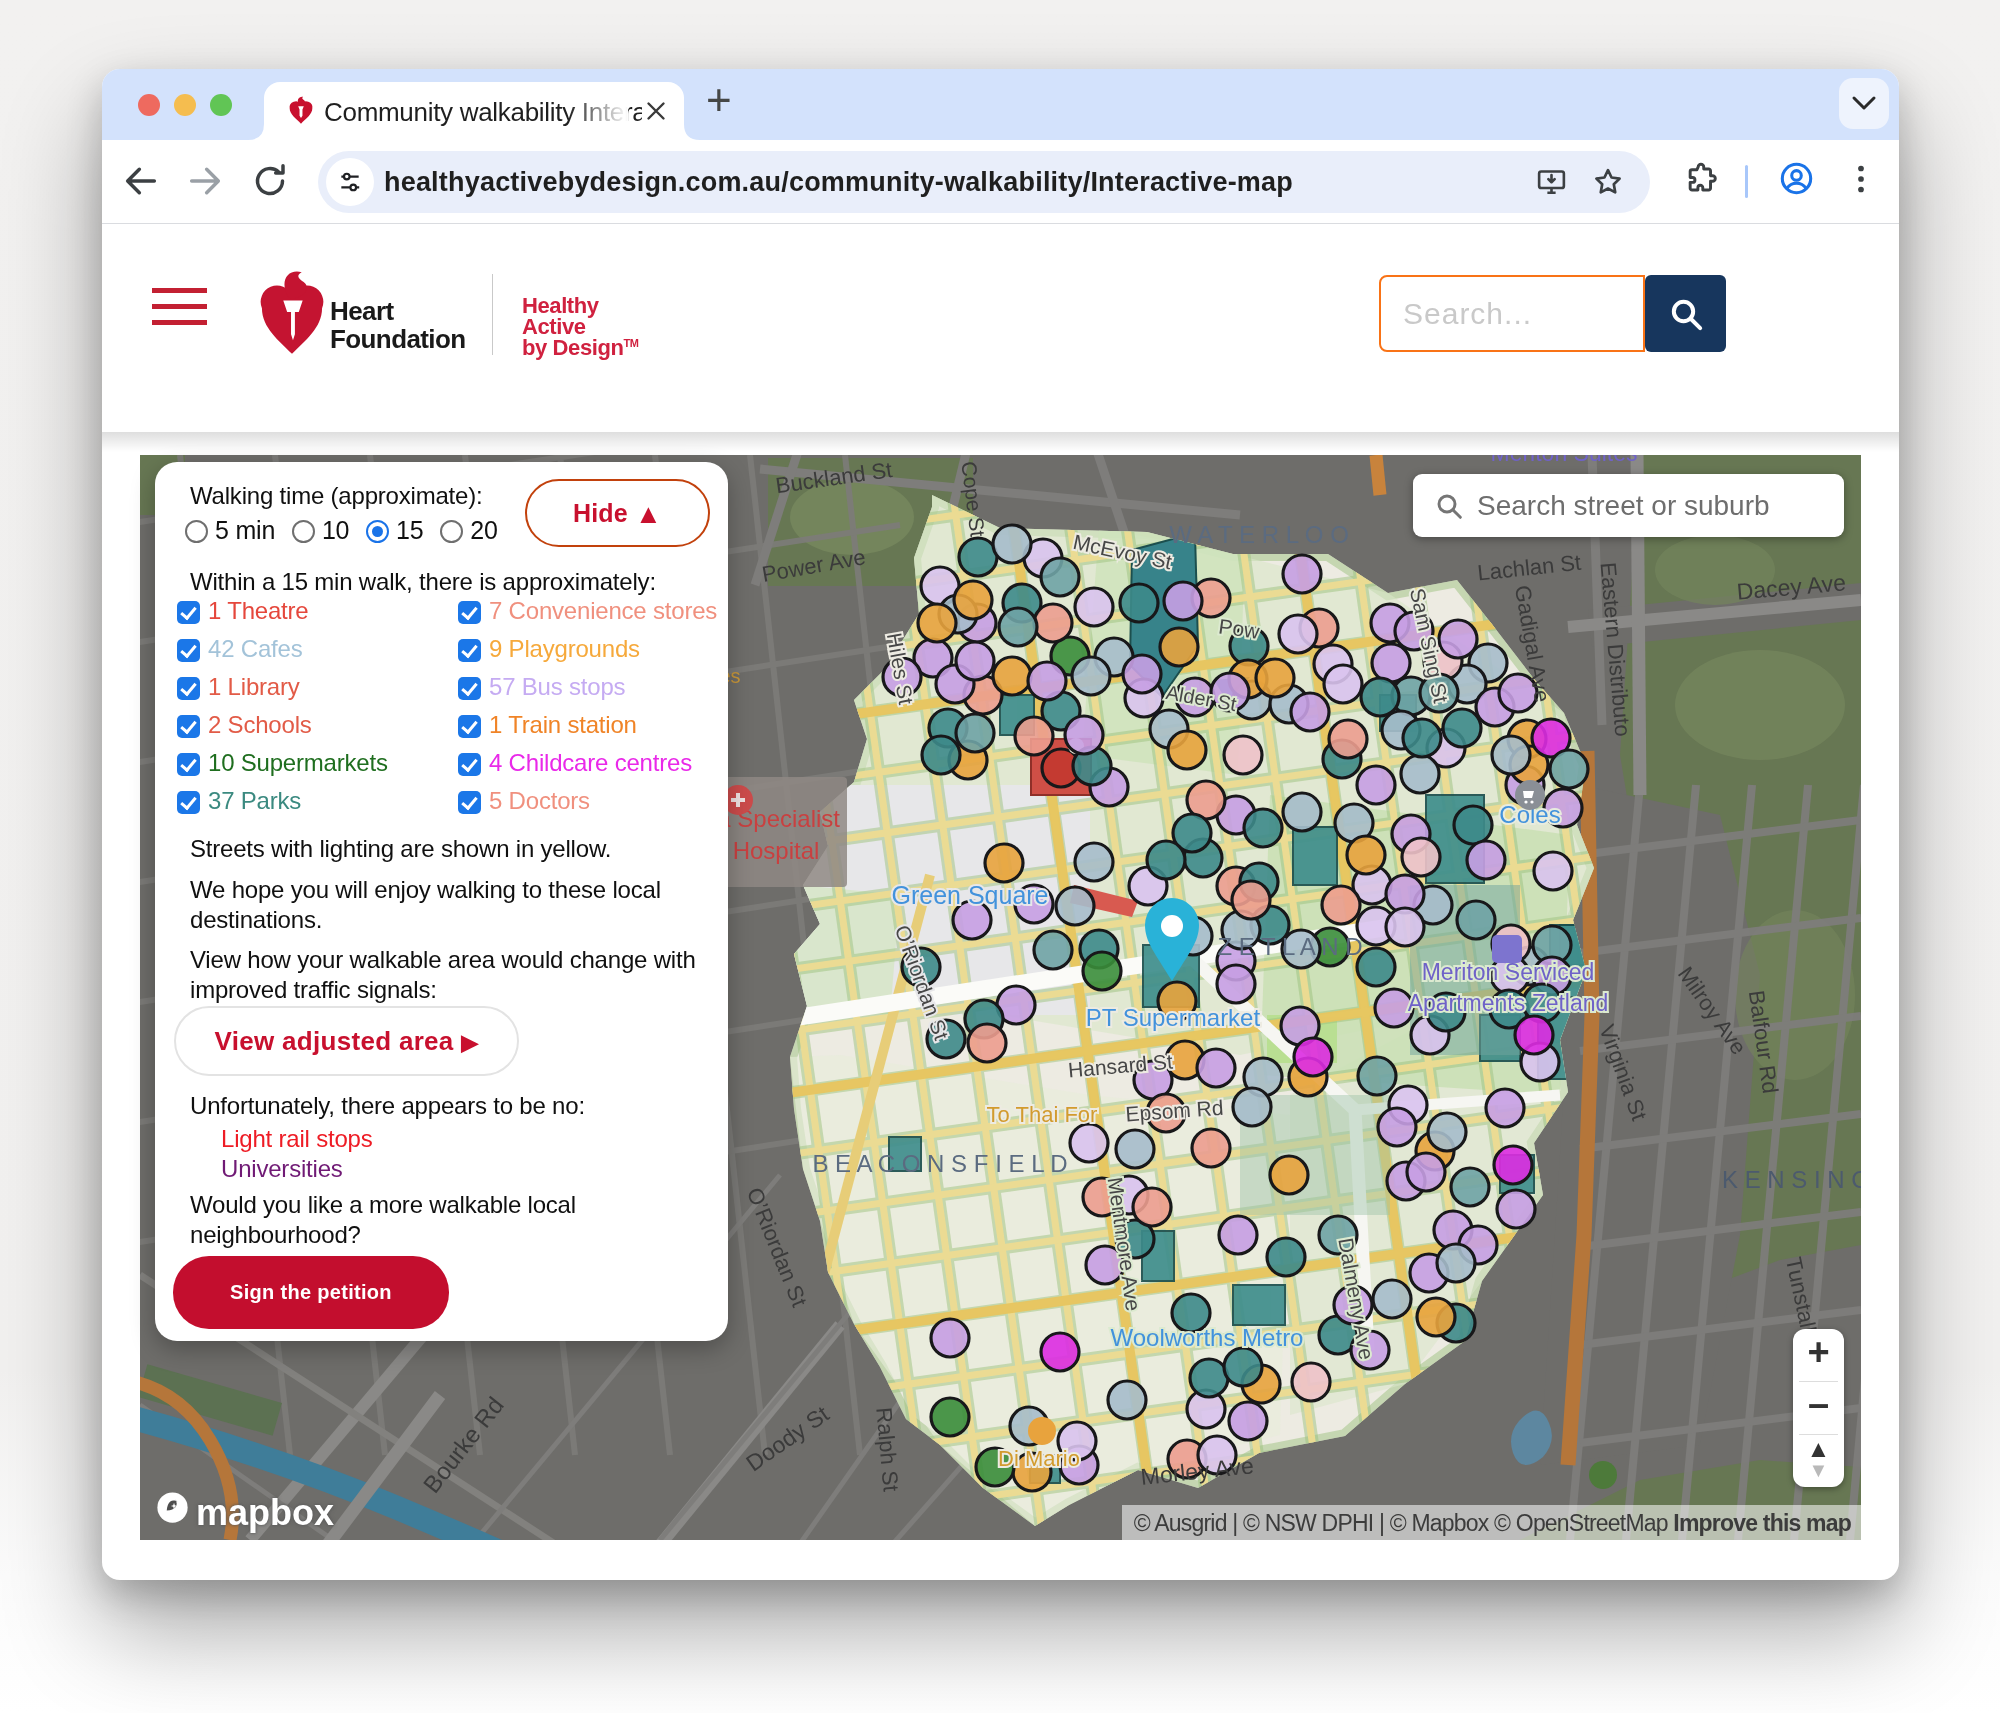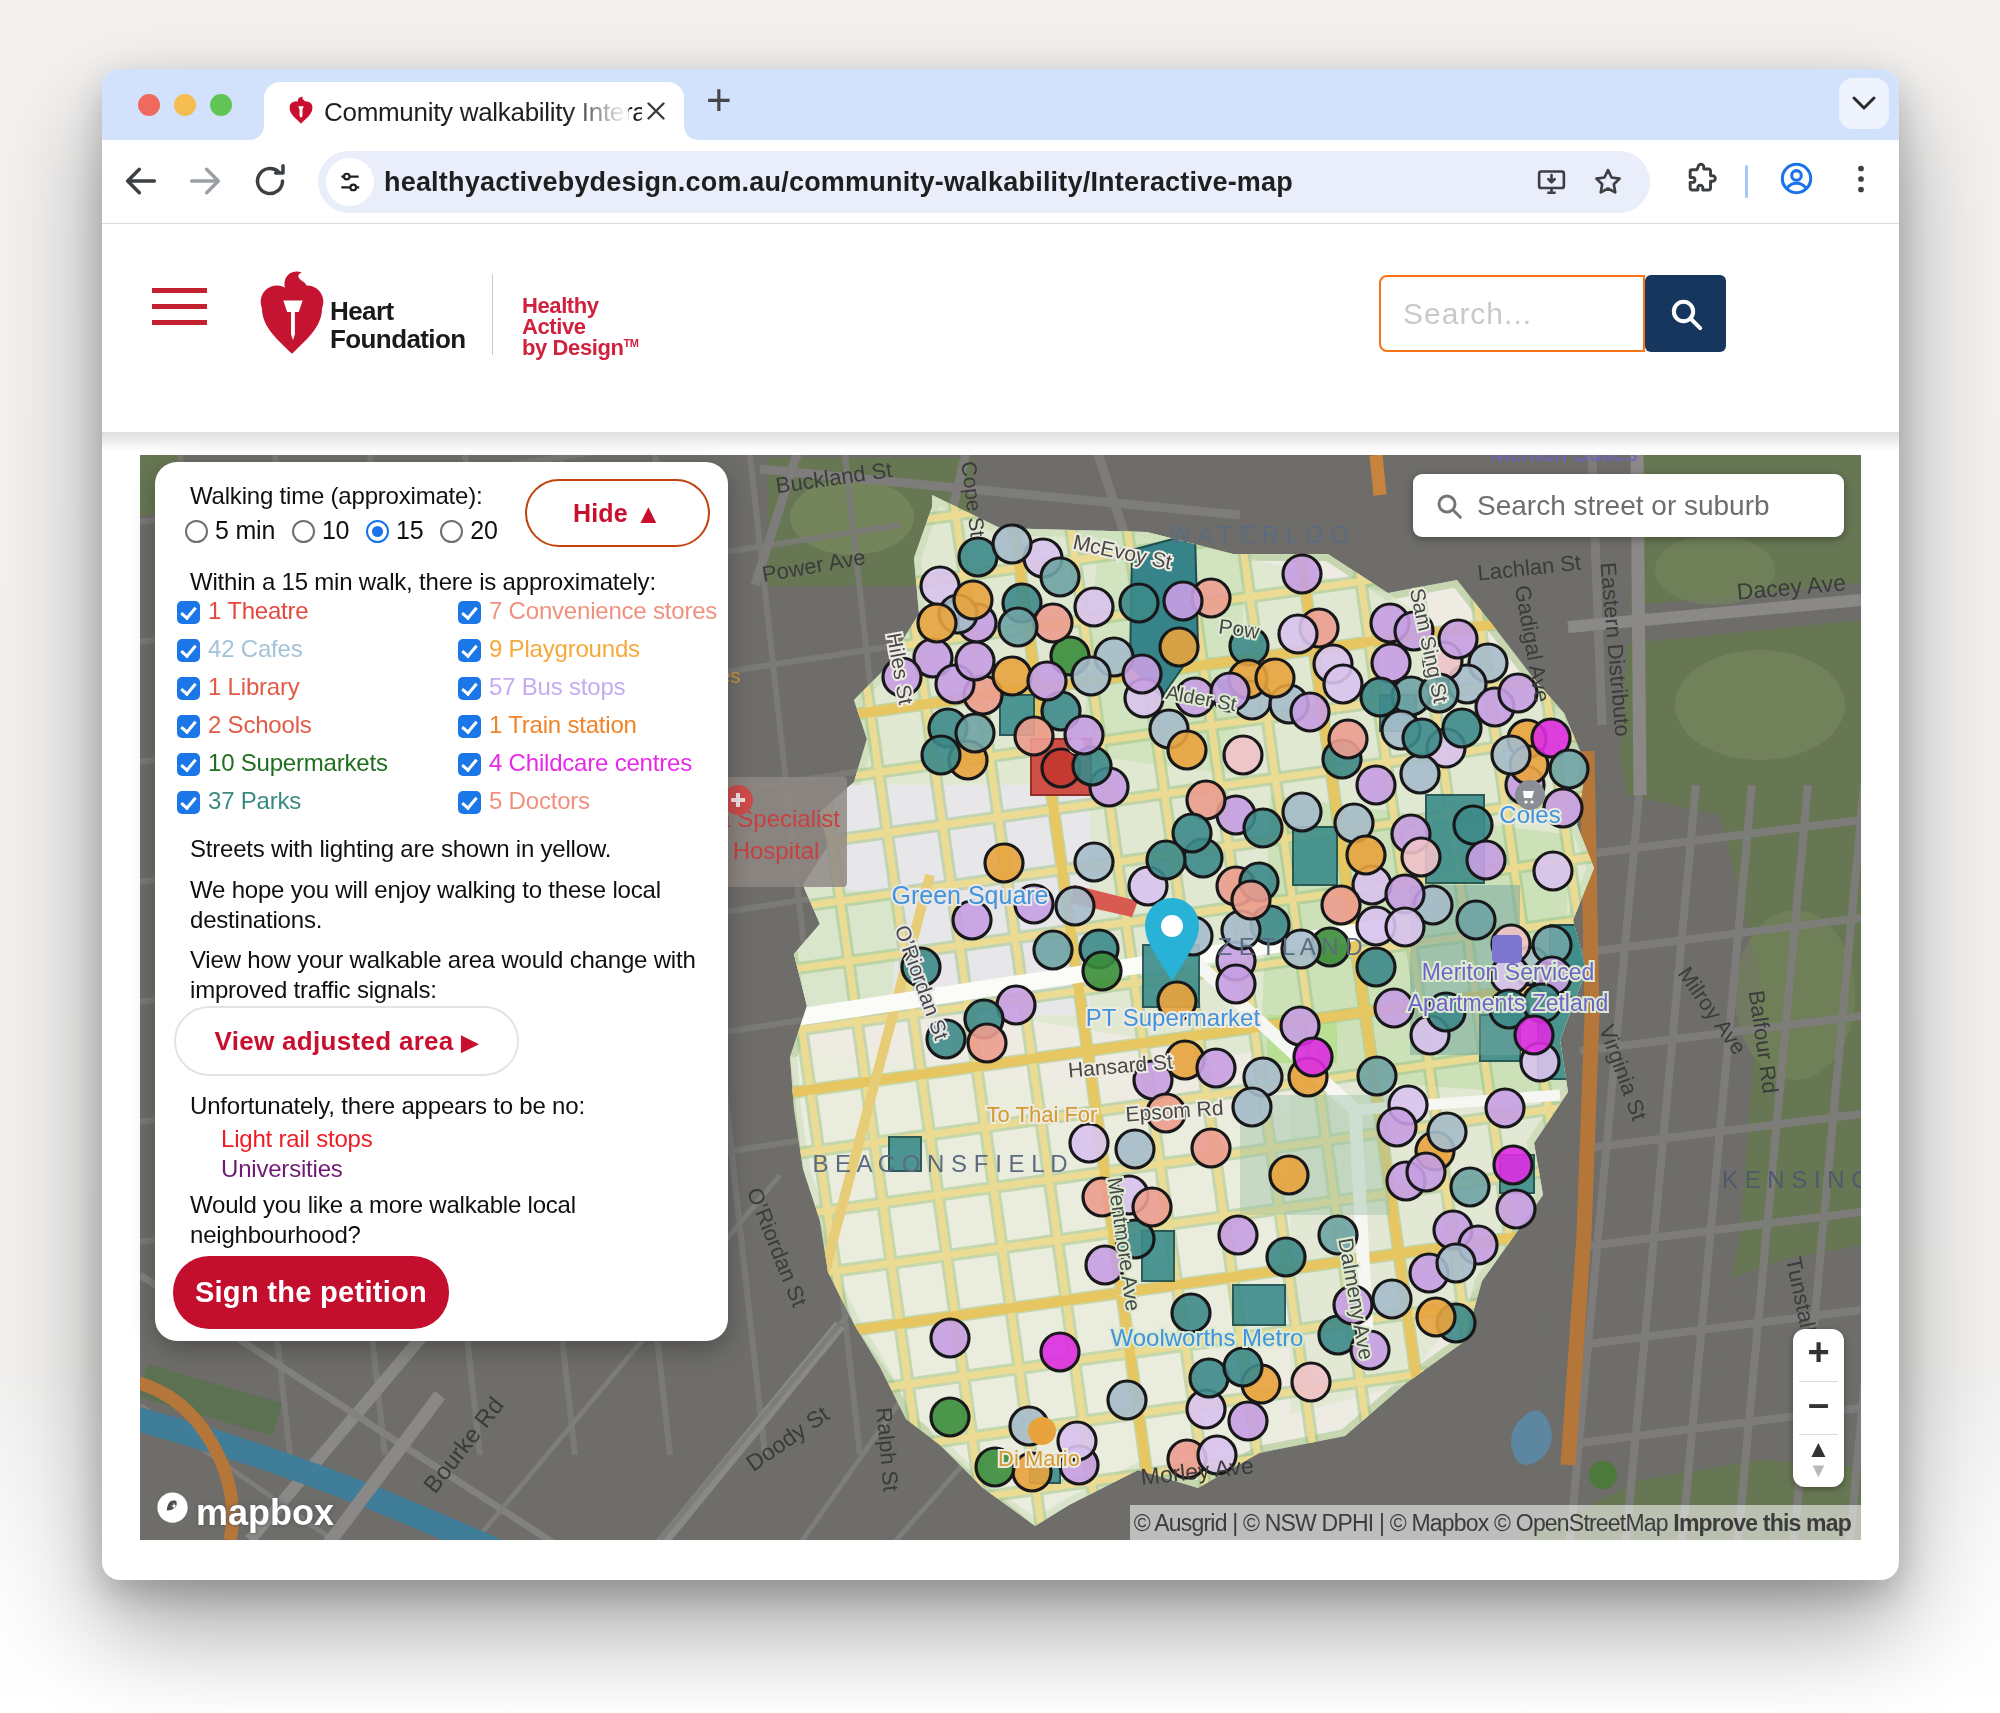--- a/index.html
+++ b/index.html
@@ -44,31 +44,31 @@
   color:#c8102e; font-weight:bold; font-size:25px; text-align:center; line-height:64px; letter-spacing:0.2px;}
 .radio { width:23px; height:23px; border:2.5px solid #6f6f6f; border-radius:50%; display:inline-block; vertical-align:-4px; margin-right:7px;}
 .radio.sel { border-color:#1a73e8; position:relative; }
 .radio.sel::after { content:""; position:absolute; left:3.5px; top:3.5px; width:11px; height:11px; border-radius:50%; background:#1a73e8; }
 .cb { position:absolute; width:23px; height:23px; background:#1b77e8; border-radius:5px; }
 .cb::after { content:""; position:absolute; left:7px; top:3px; width:6px; height:12px;
   border:solid #fff; border-width:0 3.2px 3.2px 0; transform:rotate(40deg); }
 .cblabel { position:absolute; font-size:24px; white-space:nowrap; letter-spacing:-0.2px; }
 .pbtn { position:absolute; border-radius:36px; font-weight:bold; font-size:26px; }
 #viewbtn { left:19px; top:544px; width:345px; height:70px; border:2px solid #e3e3e3; color:#c8102e; text-align:center; line-height:66px; letter-spacing:0.3px;}
-#signbtn { left:18px; top:794px; width:276px; height:73px; background:#c30e2e; color:#fff; text-align:center; line-height:73px; letter-spacing:0.3px; font-size:29px;}
+#signbtn { left:18px; top:794px; width:276px; height:73px; background:#c30e2e; color:#fff; text-align:center; line-height:73px; letter-spacing:0.3px; font-size:20px;}
 #msearch { position:absolute; left:1273px; top:19px; width:431px; height:63px; background:#fff; border-radius:9px;
   box-shadow:0 2px 8px rgba(0,0,0,.35); }
 #msearch span { position:absolute; left:64px; top:16px; font-size:28px; color:#6e6e6e; }
 #zctl { position:absolute; left:1653px; top:874px; width:51px; height:158px; background:#fff; border-radius:12px;
   box-shadow:0 2px 6px rgba(0,0,0,.35); }
 #zctl .zc { position:absolute; left:0; width:51px; text-align:center; color:#333; }
 #zctl .sep { position:absolute; left:6px; width:39px; height:1px; background:#ddd; }
 #mblogo { position:absolute; left:16px; top:1037px; width:220px; height:34px; color:#fff; font-weight:bold; font-size:36px; }
 #attrib { position:absolute; right:0; bottom:0px; height:35px; background:rgba(255,255,255,.55);
-  font-size:23px; letter-spacing:-0.8px; color:#3c3c3c; padding:5px 10px 0 4px; white-space:nowrap;margin-top:12px; }
+  font-size:23px; letter-spacing:-0.8px; color:#3c3c3c; padding:5px 10px 0 12px; white-space:nowrap;margin-top:12px; }
 </style></head>
 <body>
 <div id="stage">
  <div id="win">
   <div id="tabbar">
     <div class="tl" style="left:36px;background:#ee6a5f;"></div>
     <div class="tl" style="left:72px;background:#f5bd4f;"></div>
     <div class="tl" style="left:108px;background:#61c555;"></div>
     <div id="tab">
       <svg style="position:absolute;left:-16px;bottom:0;" width="16" height="16">

